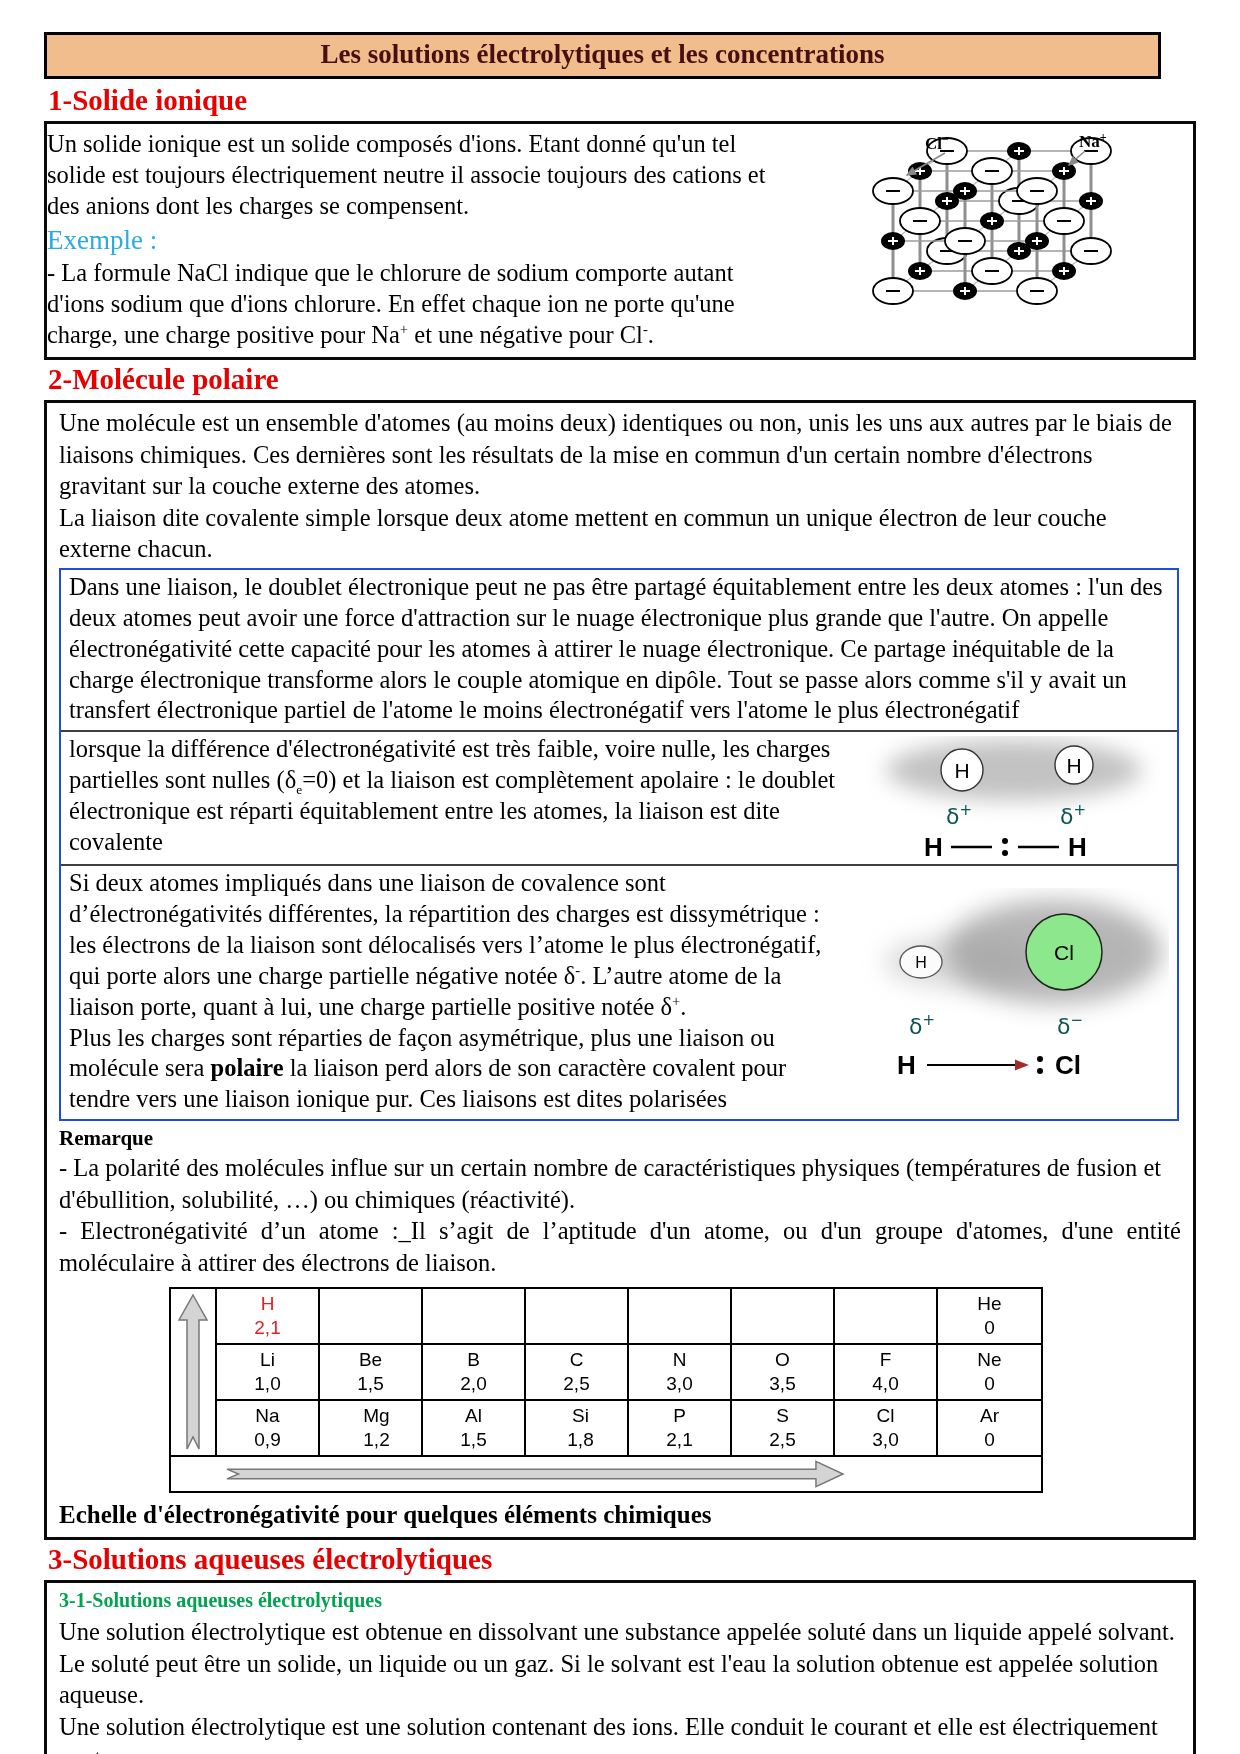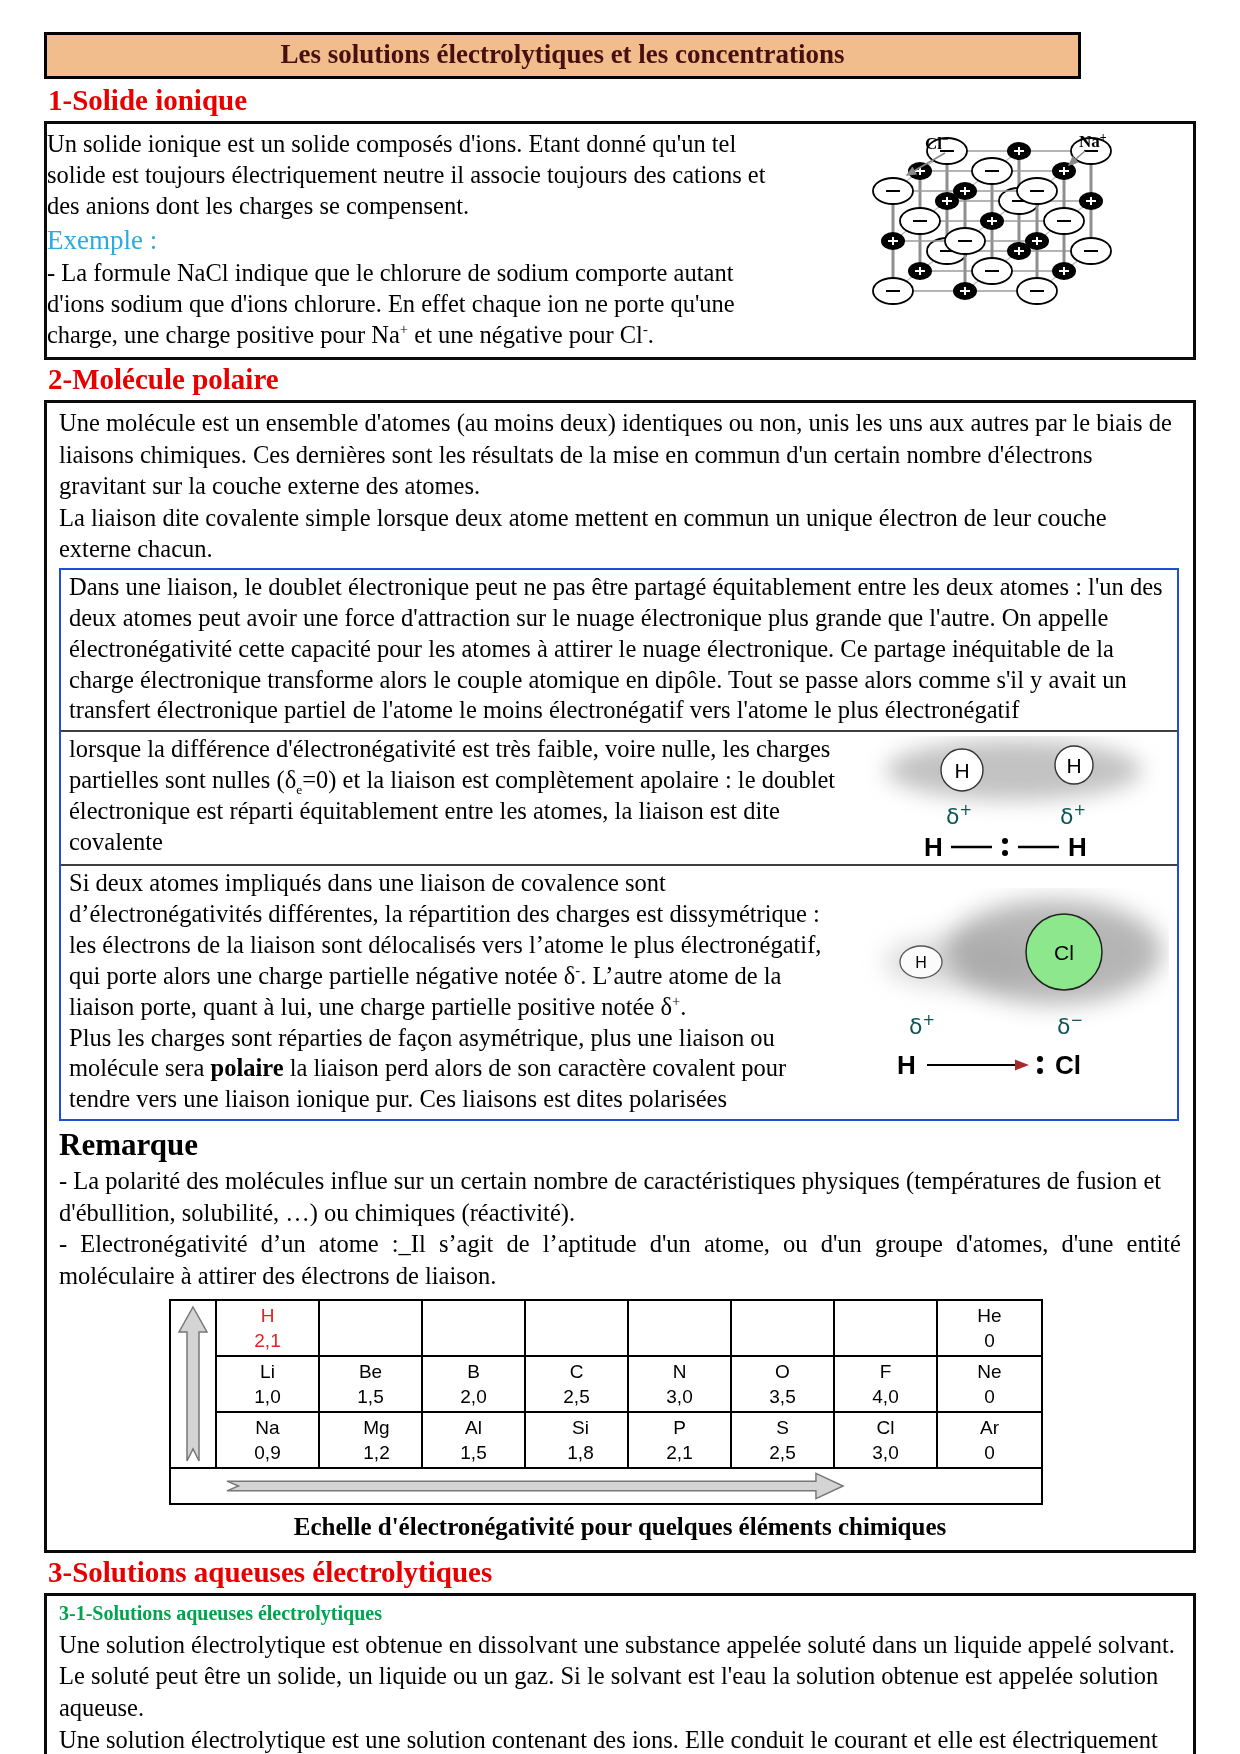--- a/index.html
+++ b/index.html
@@ -1,48 +1,48 @@
 <!DOCTYPE html>
 <html><head>
 <meta charset="utf-8">
 <style>
 *{box-sizing:border-box}
 html,body{margin:0;padding:0}
 body{width:1240px;height:1754px;background:#fff;color:#000;overflow:hidden;
      font-family:"Liberation Serif","DejaVu Serif",serif}
 .page{padding:32px 44px 0}
-.banner{width:1037px;border:3px solid #000;background:#f1bd8d;text-align:center;
+.banner{width:1117px;border:3px solid #000;background:#f1bd8d;text-align:center;
         font-weight:bold;font-size:27px;color:#471010;padding:4px 8px 6px;margin-bottom:6px}
 .h-red{color:#e80000;font-weight:bold;font-size:29px;margin:4px 0 4px 4px;line-height:1.1}
 .box{border:3px solid #0a0a0a;background:#fff}
 .box1{display:flex;padding:5px 8px 6px 0}
 .t{margin:0}
 .box1-text{width:742px;font-size:24.5px;line-height:1.26}
 .exemple{color:#2aabe2;font-weight:normal;font-size:27px;margin:2px 0 1px}
 .box1-fig{flex:1;display:flex;justify-content:flex-end;align-items:flex-start;padding-top:2px}
 .box2{margin-top:2px;padding:4px 12px 6px;font-size:24.5px;line-height:1.29}
 .itable{border:2px solid #1d4ed8;margin:3px 2px 4px 0}
 .irow{border-top:2px solid #3f3f3f;display:flex}
 .irow:first-child{border-top:none}
 .irow-text{flex:1;padding:2px 8px 4px 8px;line-height:1.26}
 .irow-fig{width:330px;display:flex;flex-direction:column;align-items:center;
           justify-content:flex-start;padding:4px 6px 2px 0}
-.remarque{font-weight:bold;font-size:31px;margin-top:2px}
+.remarque{font-weight:bold;font-size:21px;margin-top:2px}
 .just{text-align:justify}
 .etable-wrap{margin:8px 0 0 110px}
 .etable{display:inline-grid;grid-template-columns:46px repeat(8,103px);
         grid-template-rows:56px 56px 56px 34px;border:2px solid #000;
         font-family:"Liberation Sans","DejaVu Sans",sans-serif;font-size:19px;line-height:1.3}
 .et-cell{border-right:2px solid #000;border-bottom:2px solid #000;text-align:center;padding-top:3px}
 .et-cell.lastcol{border-right:none}
 .et-cell.red{color:#e32222}
 .et-arrowcell{grid-row:1/4;grid-column:1;border-right:2px solid #000;border-bottom:2px solid #000;
               display:flex;align-items:center;justify-content:center}
 .et-bottom{grid-row:4;grid-column:1/10;display:flex;align-items:center;padding-left:54px}
-.caption{text-align:center;font-weight:bold;font-size:25px;margin:6px 0 0}
+.caption{text-align:left;font-weight:bold;font-size:25px;margin:6px 0 0}
 .box3{margin-top:2px;padding:2px 12px 8px;font-size:24.5px;line-height:1.3}
 .h-green{color:#00a44f;font-weight:bold;font-size:20px;margin:2px 0 3px}
 sup{font-size:60%;vertical-align:super;line-height:0}
 sub{font-size:55%;vertical-align:sub;line-height:0}
 .boldword{font-weight:bold}
 .delta{font-family:"DejaVu Sans",sans-serif;font-size:22px;fill:#0c5353}
 .delta-sign{font-size:15px;fill:#0c5353}
 .bond-letter{font-family:"Liberation Sans",sans-serif;font-size:26px;font-weight:bold;fill:#000}
 .atom-letter{font-family:"Liberation Sans",sans-serif;fill:#000}
 .crystal-label{font-family:"Liberation Serif",serif;font-size:17px;font-weight:bold;fill:#000}

